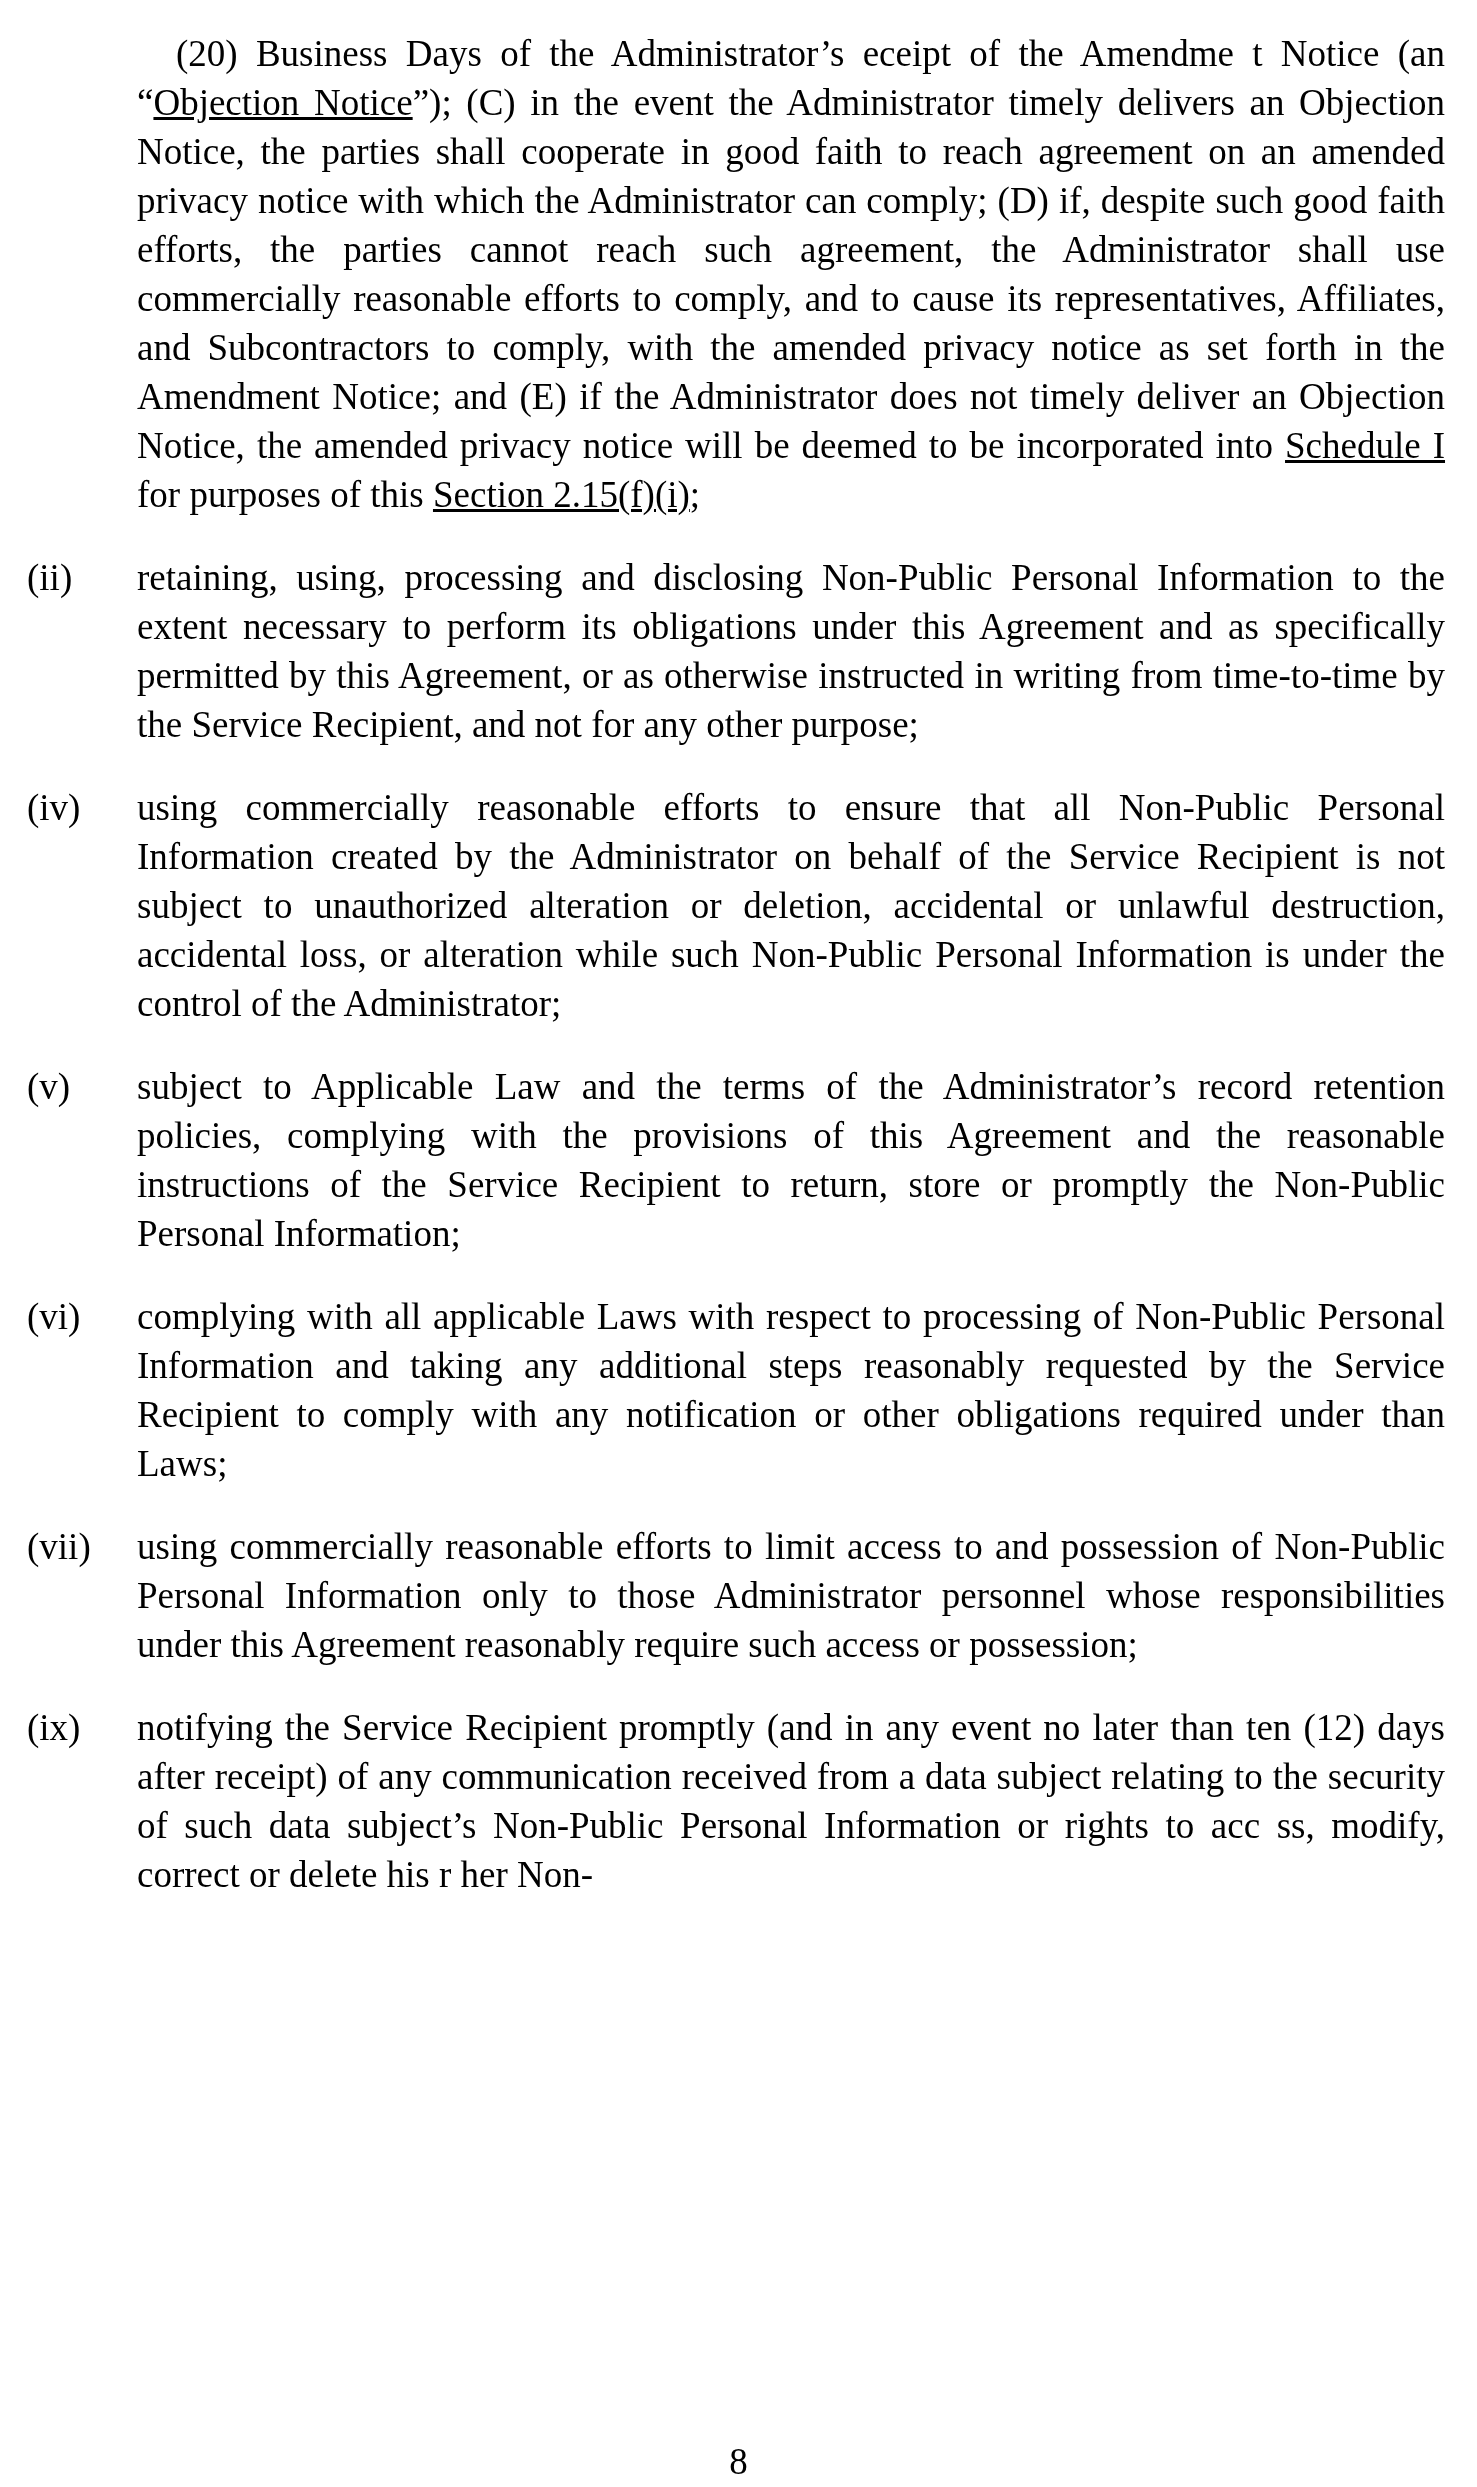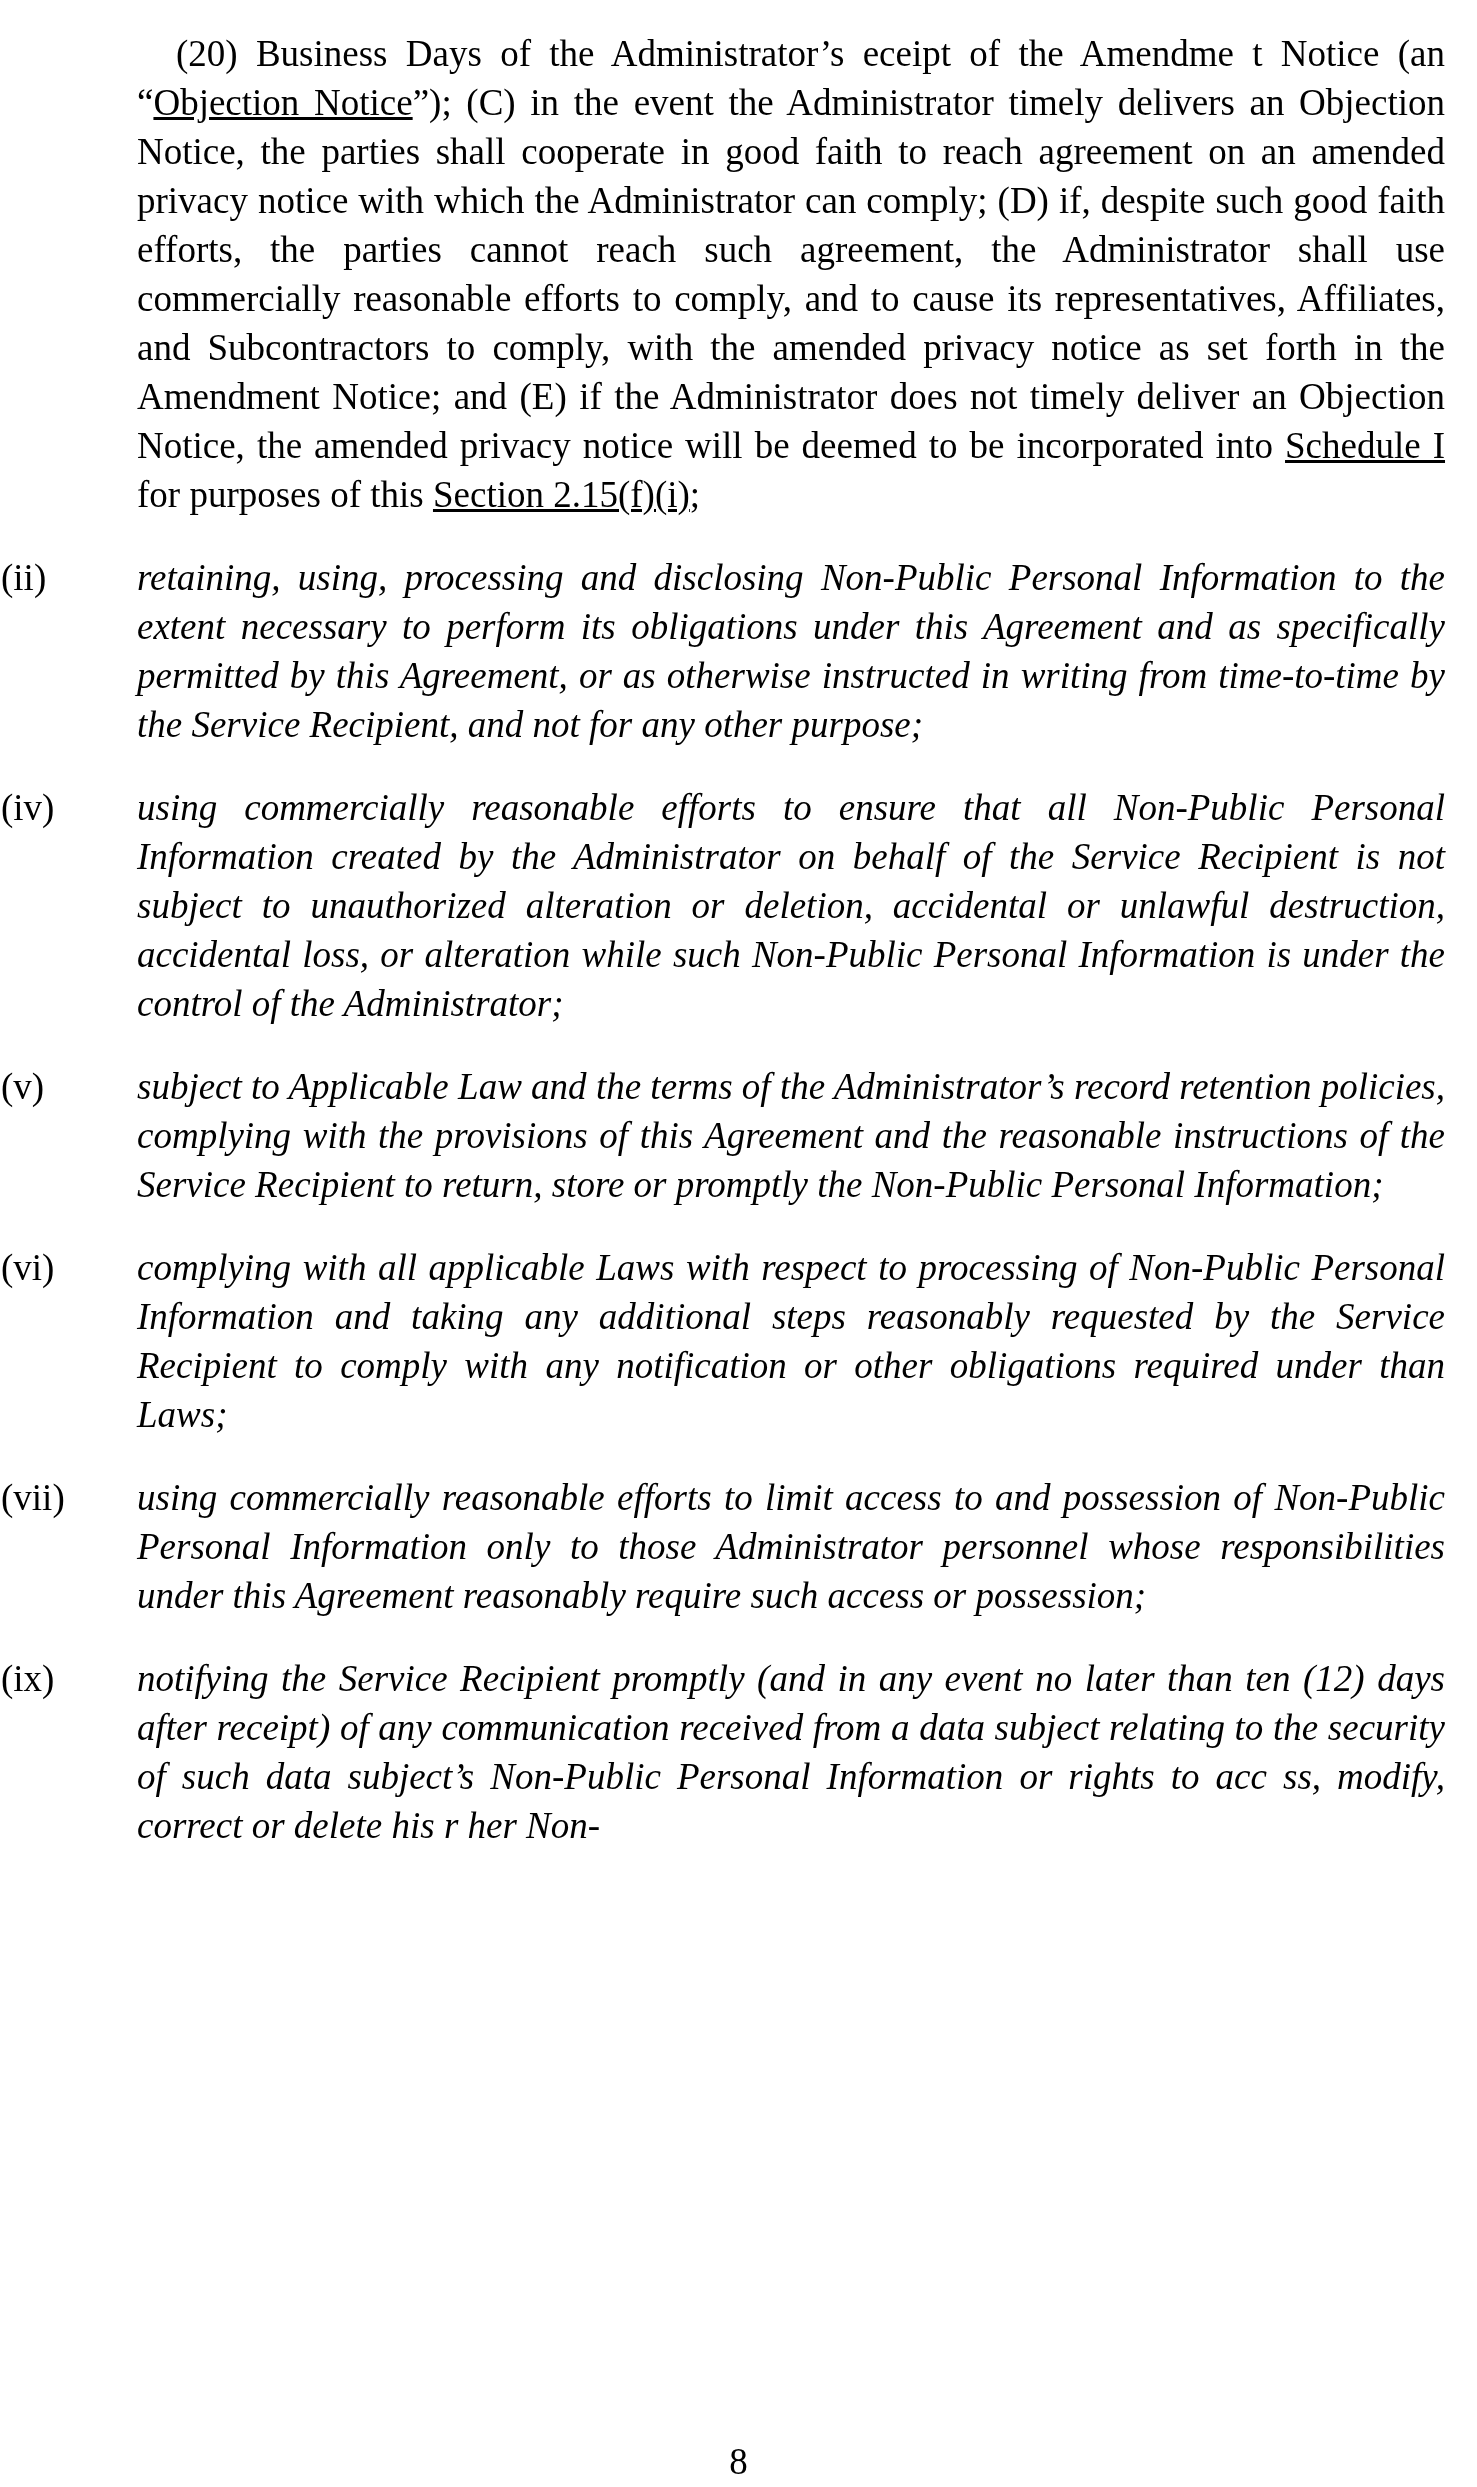--- a/index.html
+++ b/index.html
@@ -25,28 +25,27 @@
     margin: 0 32px 0 137px;
     text-indent: 39px;
     text-align: justify;
   }
   .clause {
     position: relative;
     margin: 34px 32px 0 0;
   }
   .clause .label {
     position: absolute;
-    left: 1px;
+    left: 27px;
     top: 0;
     text-align: right;
   }
   .clause .text {
     margin-left: 137px;
     text-align: justify;
-    font-style: italic;
   }
   .u {
     text-decoration: underline;
   }
   .pageno {
     position: absolute;
     bottom: 13.4px;
     left: 0;
     width: 100%;
     text-align: center;

